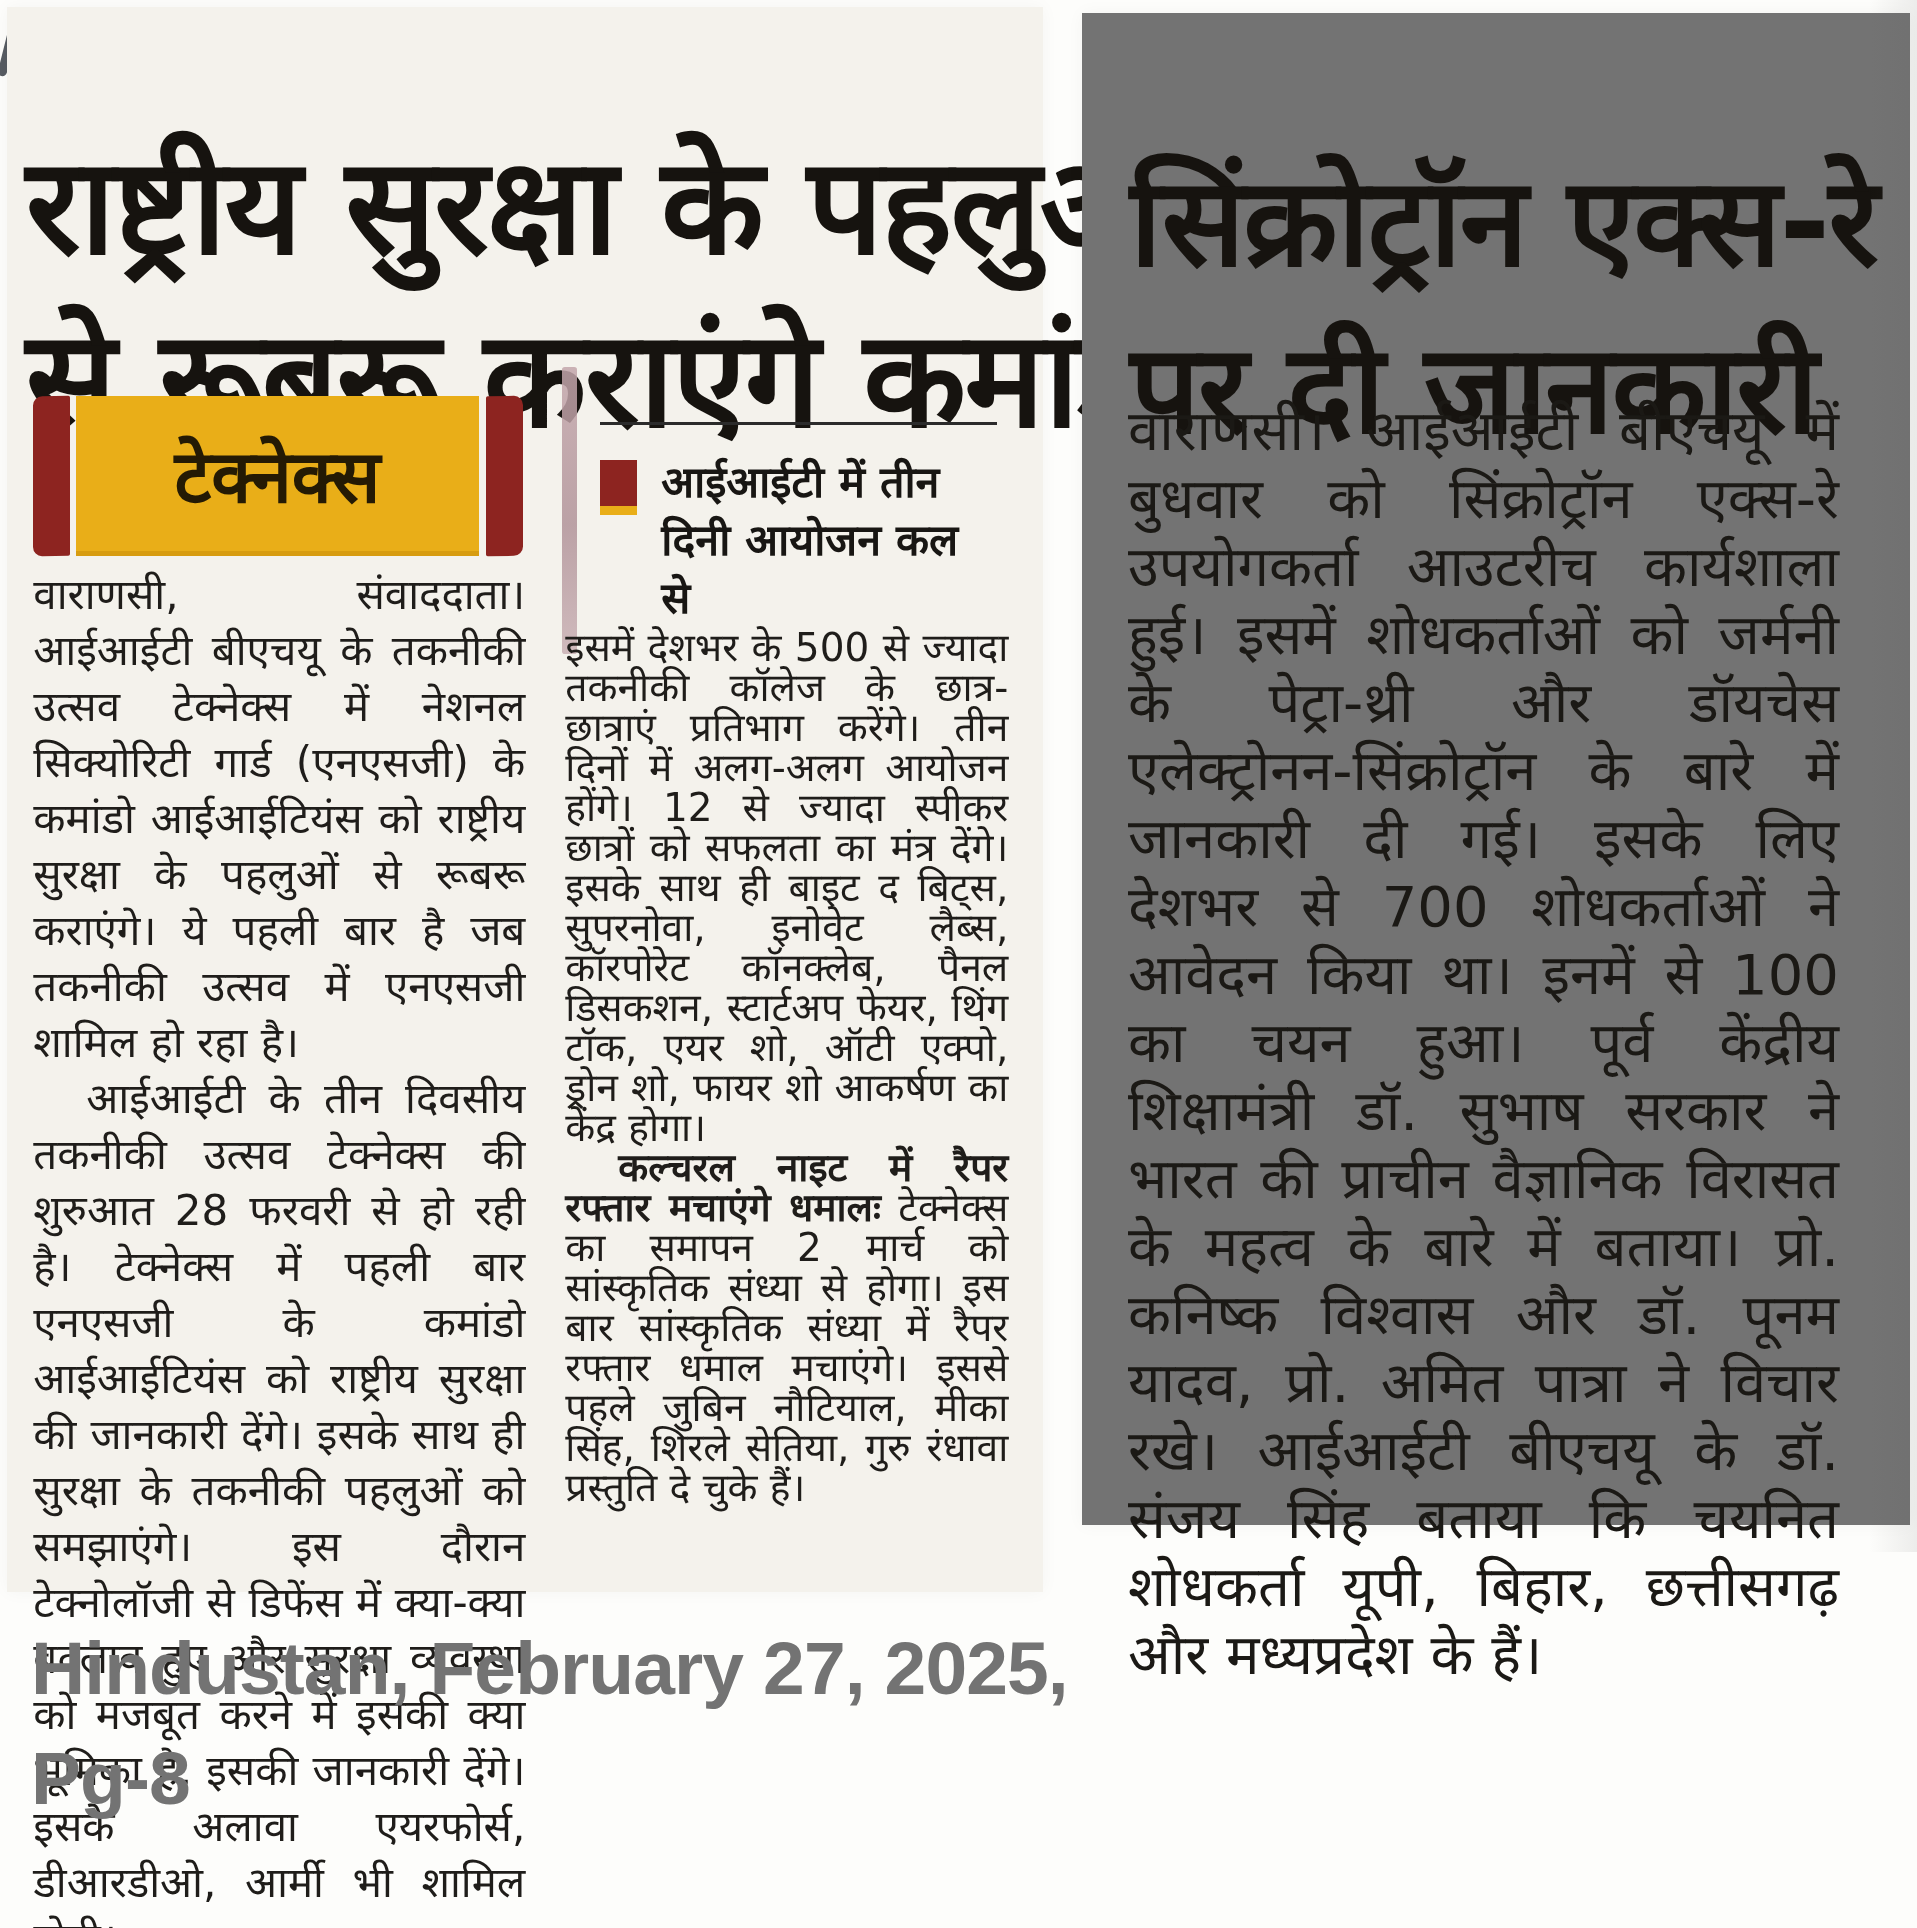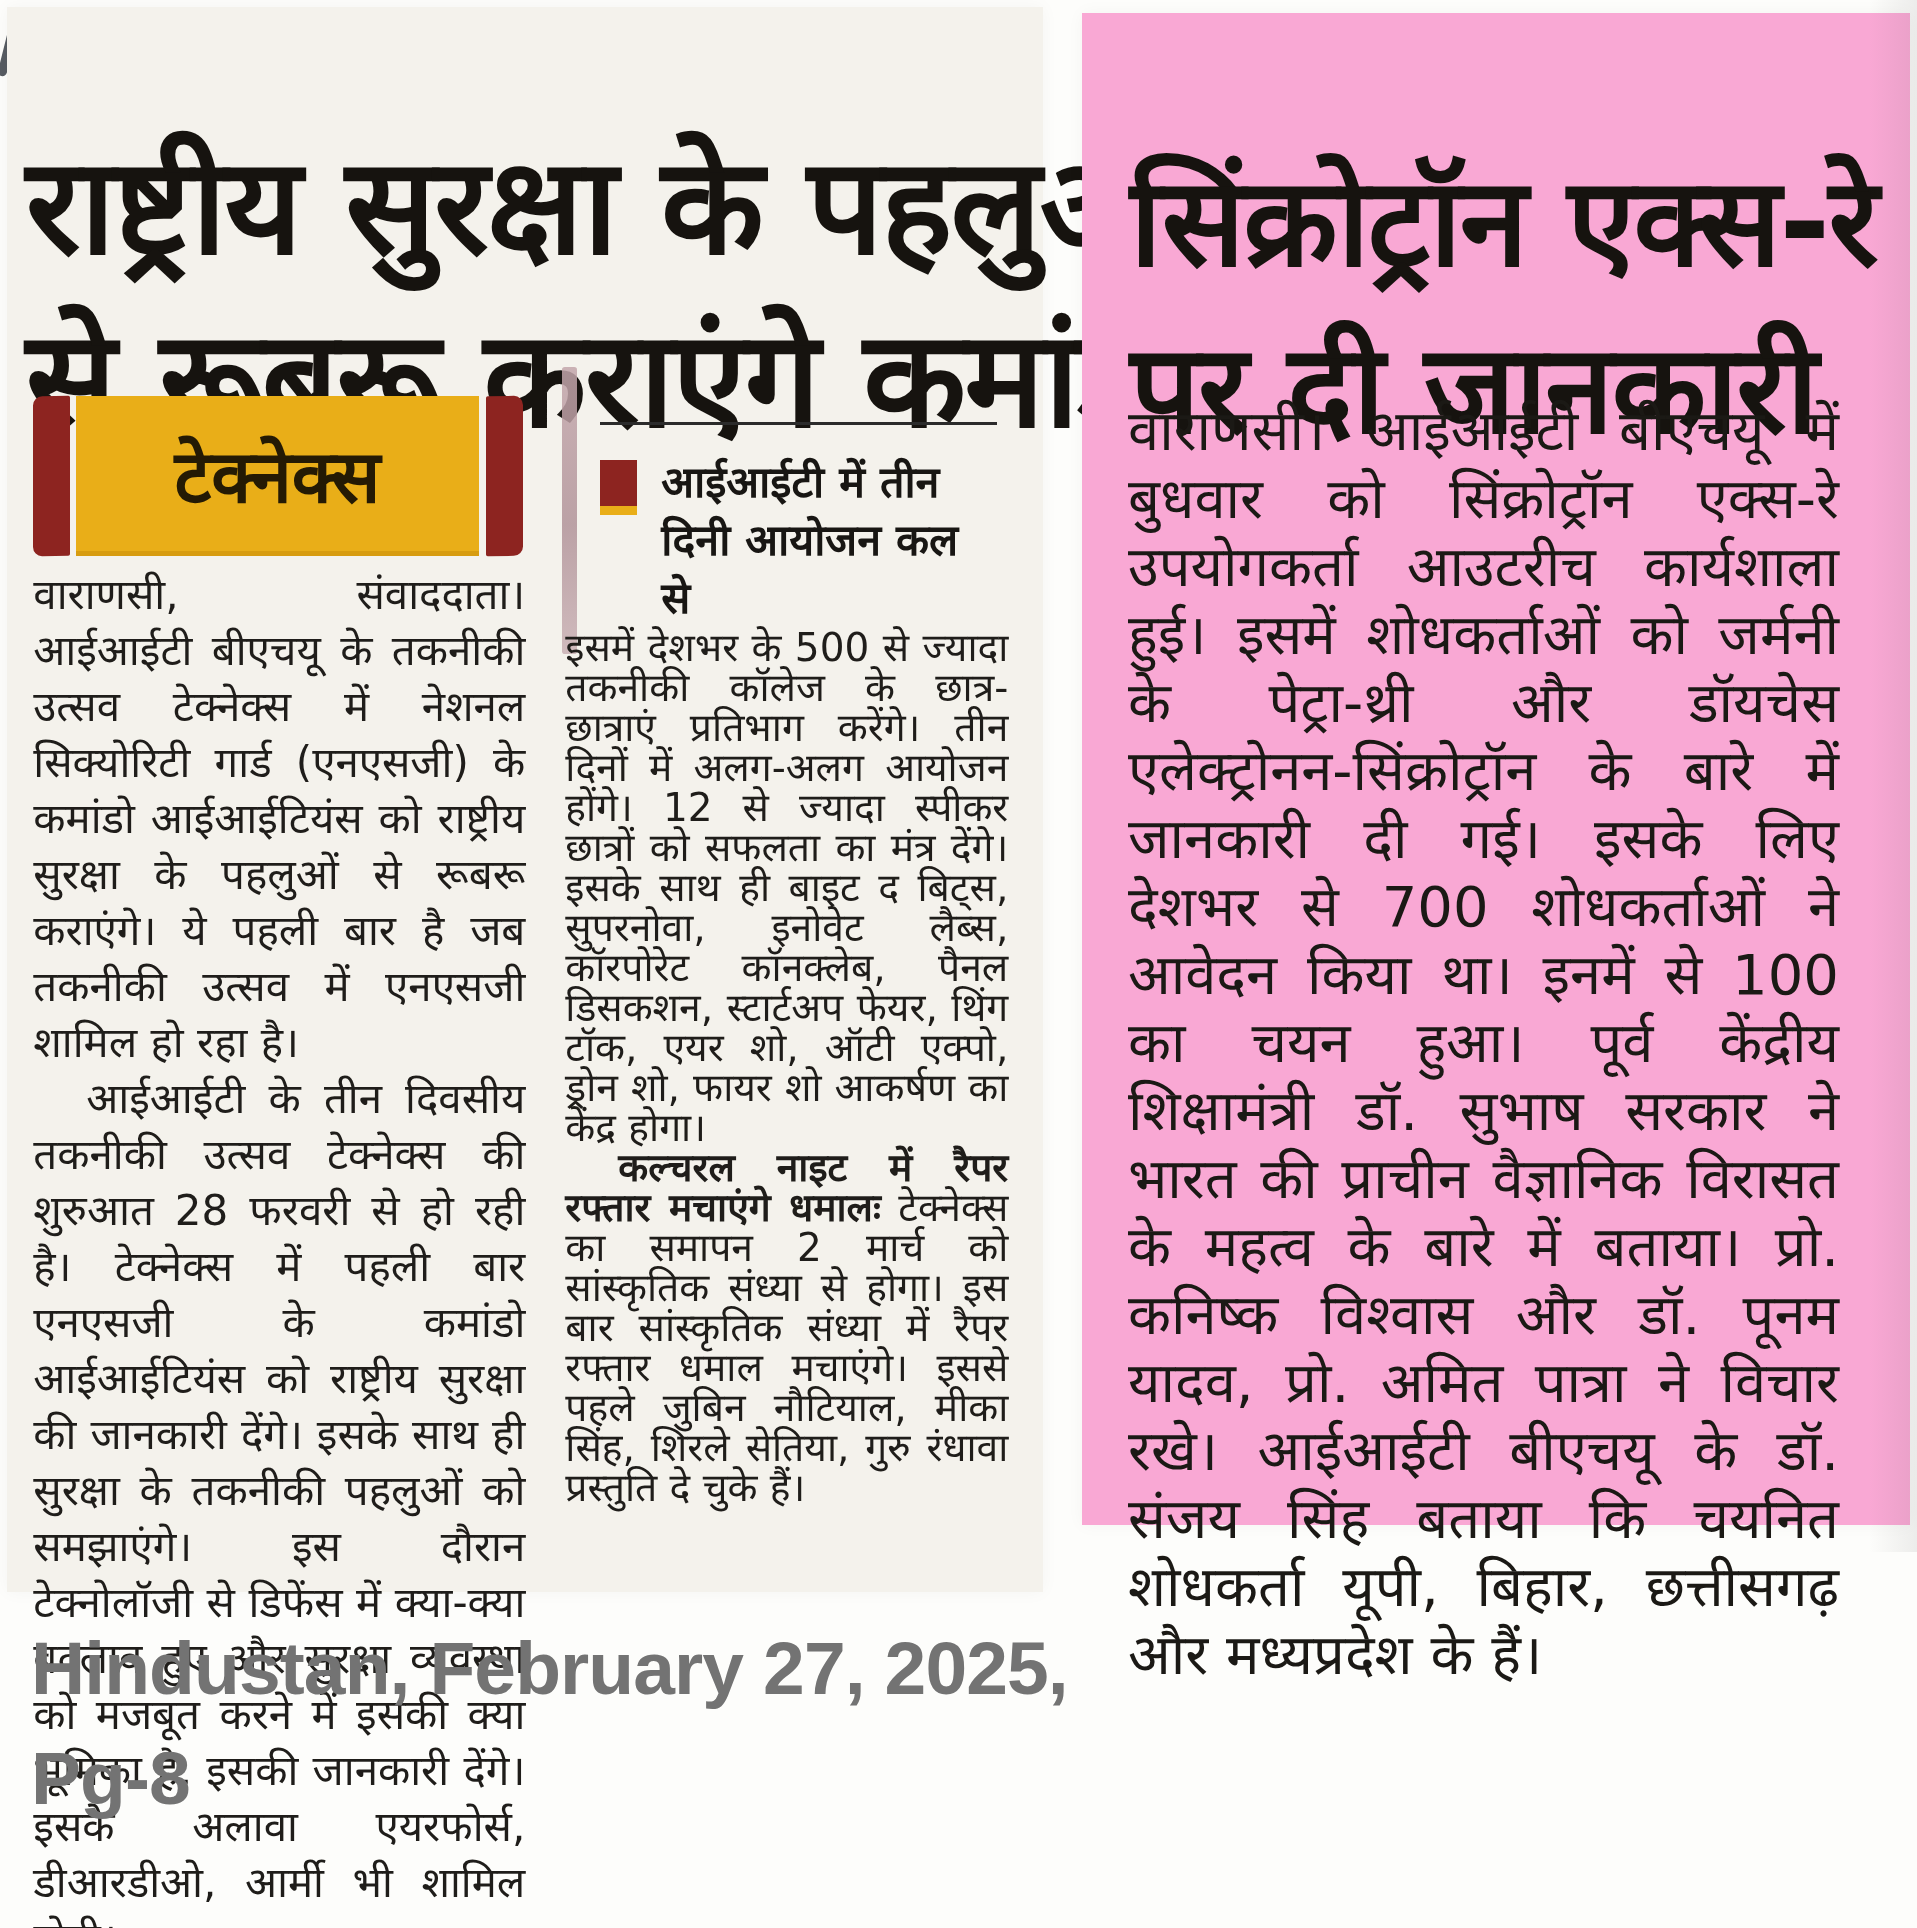--- a/index.html
+++ b/index.html
@@ -5,21 +5,21 @@
   html,body{margin:0;padding:0;}
   body{
     width:1917px;height:1928px;position:relative;
     background:#fdfdfb;
     font-family:"DejaVu Sans","Liberation Sans",sans-serif;
     color:#1d1b18;
     -webkit-font-smoothing:antialiased;
   }
   .clip{position:absolute;box-shadow:0 0 16.5px rgba(0,0,0,0.04);}
   .clip-left{left:7.3px;top:7.3px;width:1036px;height:1585px;background:#f4f2ec;}
-  .clip-right{left:1082px;top:13px;width:828px;height:1512px;background:#f9a8d4;}
+  .clip-right{left:1082px;top:13px;width:828px;height:1512px;background:#737373;}
 
   .headline{
     position:absolute;font-weight:bold;color:#16130f;
     letter-spacing:-1.8px;white-space:nowrap;
   }
   .headline-left{left:18.4px;top:24px;font-size:134px;line-height:173px;}
   .headline-right{left:48px;top:44px;font-size:123px;line-height:167px;}
 
   .badge{
     position:absolute;left:26px;top:389px;width:490px;height:160px;

